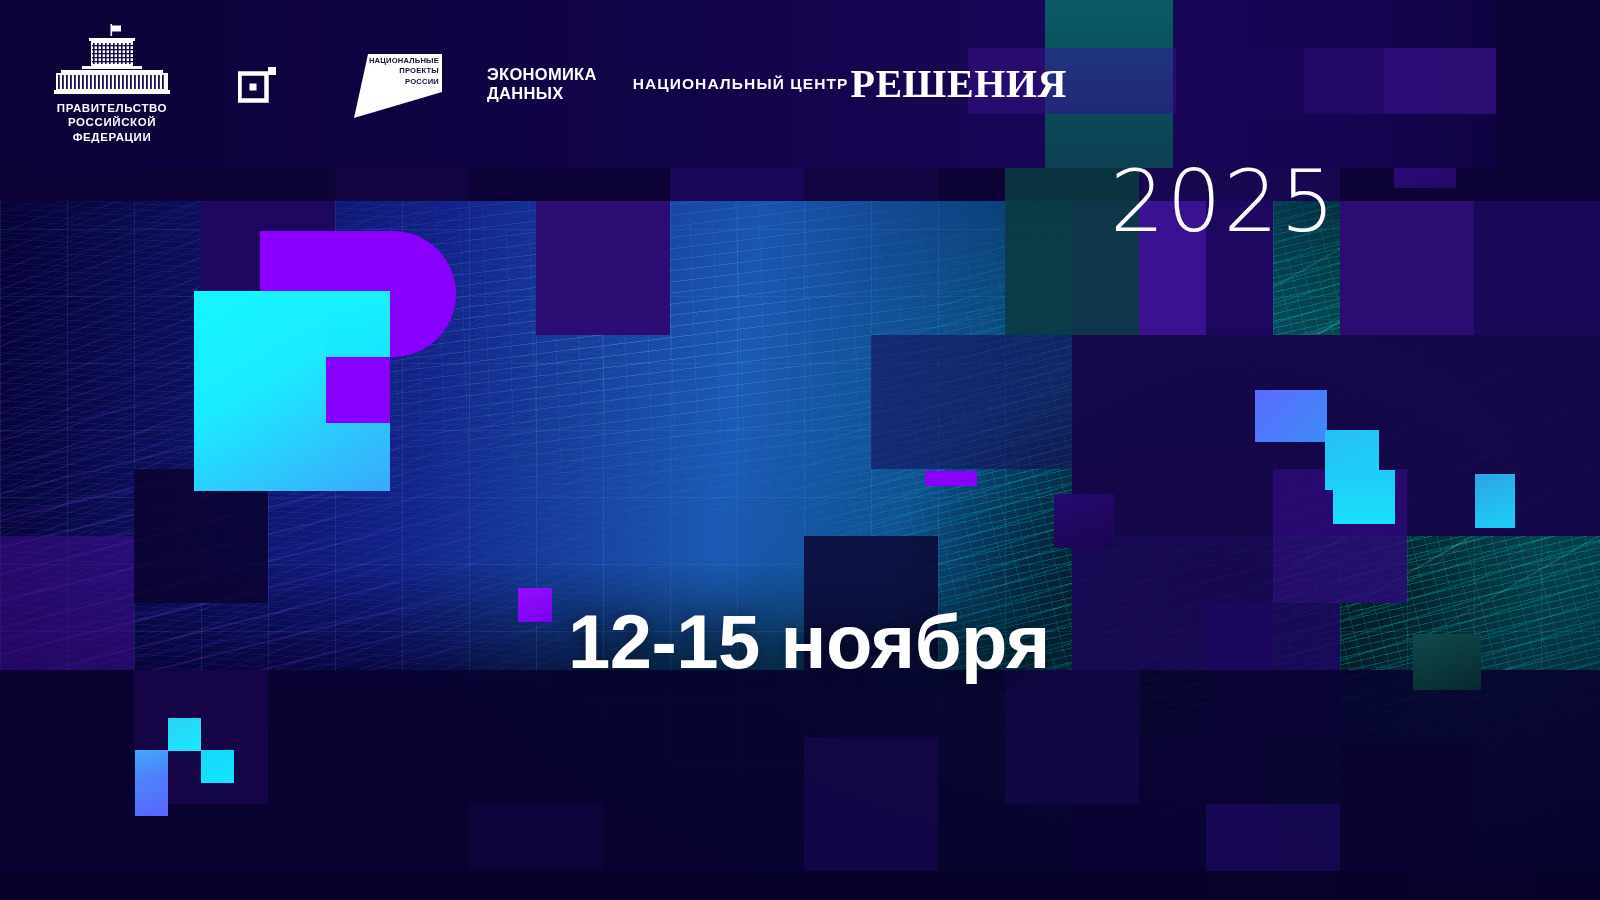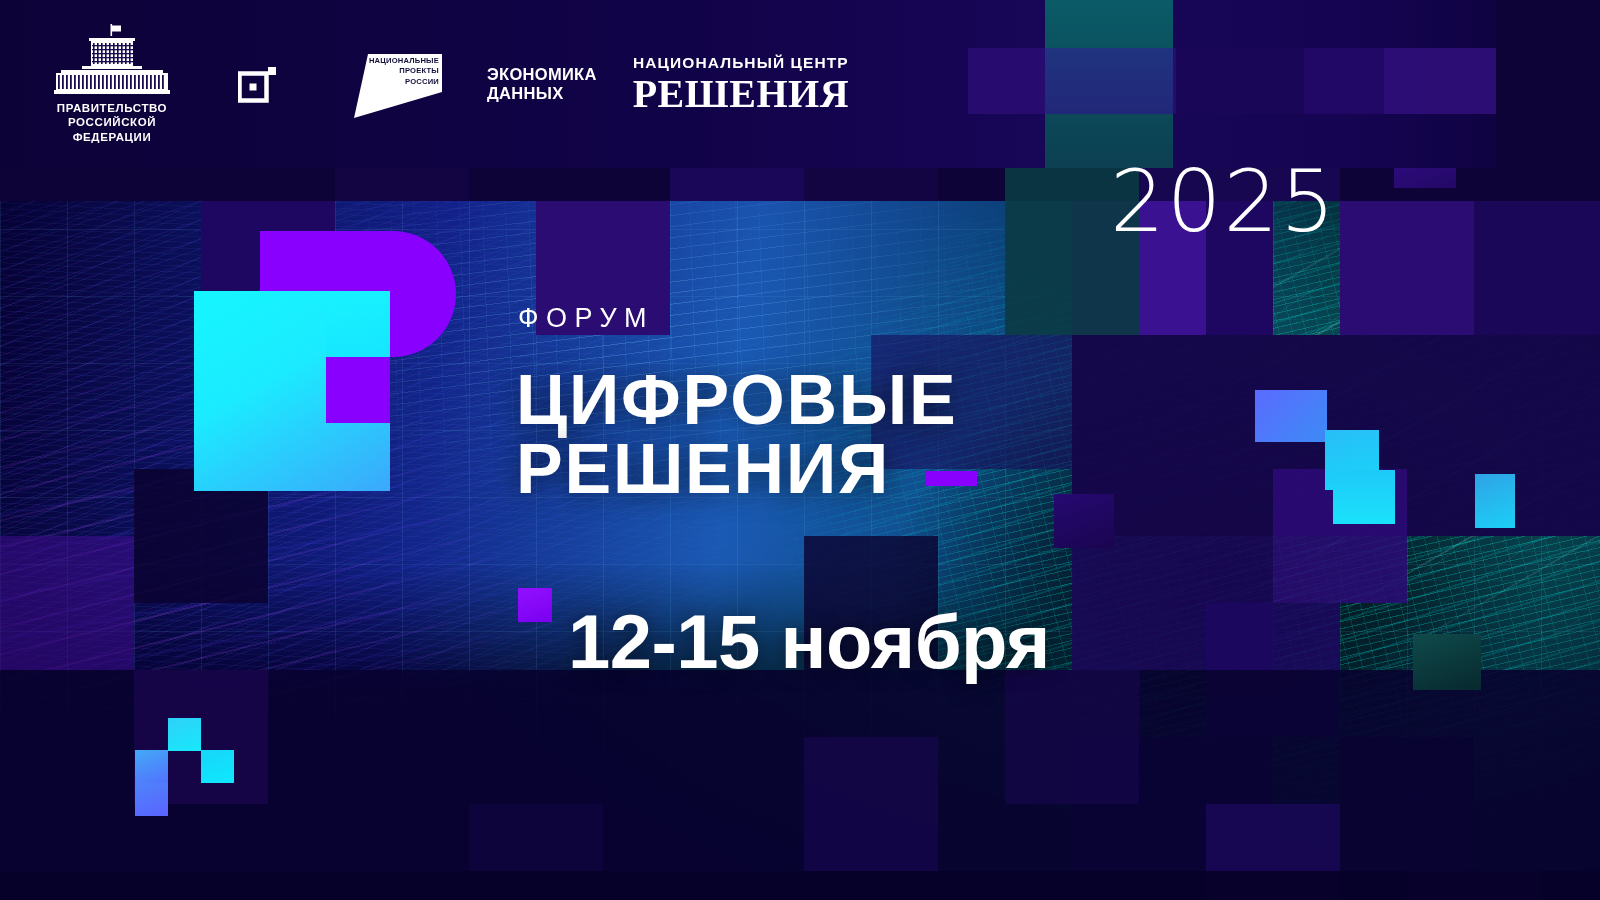--- a/index.html
+++ b/index.html
@@ -122,21 +122,21 @@
   .minc-word{font-size:35px;font-weight:bold;letter-spacing:-0.4px;color:#fff;line-height:1;}
   
   .npr{margin-left:72px;}
   .npr-badge{position:relative;width:92px;height:76px;}
   .npr-lines{
     position:absolute;right:3px;top:10px;text-align:right;
     font-size:7.6px;font-weight:bold;line-height:1.38;letter-spacing:.2px;color:#12103a;white-space:pre-line;
   }
   .npr-title{font-size:16.5px;font-weight:bold;line-height:1.18;letter-spacing:.3px;white-space:pre-line;margin-left:45px;}
   
-  .ncr{margin-left:36px;flex-direction:column;align-items:center;gap:2px;}
+  .ncr{margin-left:36px;flex-direction:row;align-items:center;gap:2px;}
   .ncr-top{font-size:15.5px;font-weight:bold;letter-spacing:1.1px;}
   .ncr-main{font-size:40px;font-weight:bold;letter-spacing:.5px;line-height:1;font-family:"Liberation Serif", serif;}
 
   
   #mark{position:absolute;left:194px;top:231px;width:262px;height:260px;}
   .mark-p{position:absolute;left:66px;top:0;width:196px;height:126px;border-radius:0 63px 63px 0;}
   .mark-p-stem{position:absolute;left:66px;top:0;width:86px;height:126px;}
   .mark-cy{position:absolute;left:0;top:60px;width:196px;height:200px;}
   .mark-cy-tab{position:absolute;left:132px;top:60px;width:64px;height:66px;}
   .mark-pu-sq{position:absolute;left:132px;top:126px;width:64px;height:66px;}
@@ -343,25 +343,20 @@
   </div>
 
   <div id="mark">
     <div class="mark-p" style="background:#8A00FF;"></div>
     <div class="mark-p-stem" style="background:#8A00FF;"></div>
     <div class="mark-cy" style="background:linear-gradient(150deg,#15F6FF 0%,#1BEBFF 42%,#3BA8FB 100%);"></div>
     <div class="mark-cy-tab" style="background:linear-gradient(170deg,#18F2FF,#16E6FF);"></div>
     <div class="mark-pu-sq" style="background:#8A00FF;"></div>
   </div>
 
-  <div id="copy">
-    <div class="forum">ФОРУМ</div>
-    <div class="title">ЦИФРОВЫЕ
-РЕШЕНИЯ</div>
-  </div>
   <div class="underscore" style="background:#8A00FF;"></div>
 
   <div class="yr">2025</div>
 
   <div class="date-sq" style="background:linear-gradient(160deg,#9210FF,#7A00F0);"></div>
   <div class="date">12-15 ноября</div>
 
 </div>
 
 </body></html>

